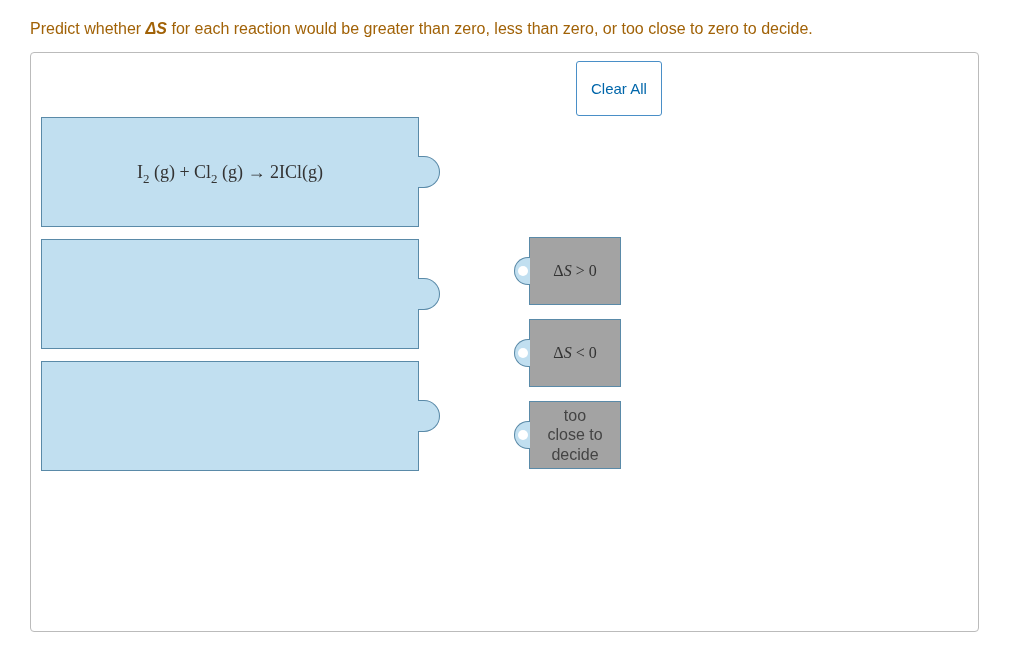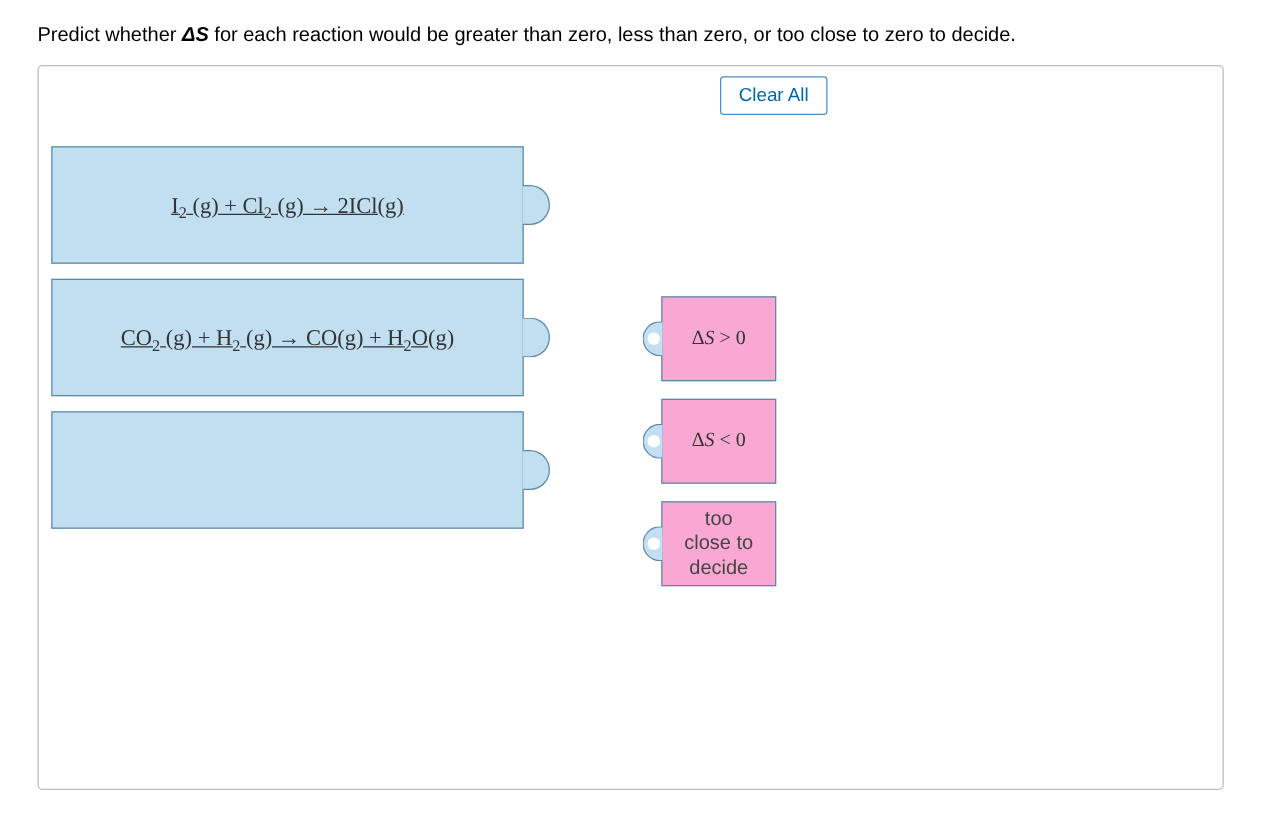--- a/index.html
+++ b/index.html
@@ -8,21 +8,21 @@
       padding: 0;
     }
     body {
       font-family: Arial, sans-serif;
       background: #ffffff;
       padding: 20px 30px;
       color: #333;
     }
     .prompt {
       font-size: 16px;
-      color: #000000;
+      color: #a16207;
       margin-bottom: 14px;
     }
     .prompt .delta-s {
       font-weight: bold;
       font-style: italic;
     }
     .work-area {
       border: 1px solid #bbb;
       border-radius: 4px;
       position: relative;
@@ -30,46 +30,45 @@
       min-height: 580px;
     }
     .clear-all-btn {
       position: absolute;
       top: 8px;
       left: 545px;
       background: #fff;
       border: 1px solid #4a8fc7;
       color: #0066aa;
       font-size: 15px;
-      padding: 6px 14px;
+      padding: 18px 14px;
       border-radius: 3px;
       cursor: pointer;
     }
     .columns {
       display: flex;
       gap: 110px;
       margin-top: 46px;
     }
     .reactions-col {
       display: flex;
       flex-direction: column;
       gap: 12px;
     }
     .reaction-card {
       width: 378px;
-      height: 94px;
+      height: 110px;
       background: #c1dff0;
       border: 1px solid #5a8aa8;
       display: flex;
       align-items: center;
       justify-content: center;
       position: relative;
       font-family: "Times New Roman", serif;
       font-size: 18px;
-      text-decoration: underline;
     }
     .reaction-card .tab {
       position: absolute;
       right: -22px;
       top: 50%;
       transform: translateY(-50%);
       width: 22px;
       height: 32px;
       background: #c1dff0;
       border: 1px solid #5a8aa8;
@@ -79,21 +78,21 @@
     }
     .answers-col {
       display: flex;
       flex-direction: column;
       gap: 14px;
       margin-top: 120px;
     }
     .answer-card {
       width: 92px;
       height: 68px;
-      background: #f9a8d4;
+      background: #a3a3a3;
       border: 1px solid #5a8aa8;
       display: flex;
       align-items: center;
       justify-content: center;
       position: relative;
       font-family: "Times New Roman", serif;
       font-size: 16px;
       text-align: center;
       line-height: 1.2;
     }
@@ -143,21 +142,20 @@
   <button class="clear-all-btn">Clear All</button>
 
   <div class="columns">
 
     <div class="reactions-col" id="reactions-col">
         <div class="reaction-card">
           <span>I<span class="sub">2</span> (g) + Cl<span class="sub">2</span> (g) → 2ICl(g)</span>
           <div class="tab"></div>
         </div>
         <div class="reaction-card">
-          <span>CO<span class="sub">2</span> (g) + H<span class="sub">2</span> (g) → CO(g) + H<span class="sub">2</span>O(g)</span>
           <div class="tab"></div>
         </div>
         <div class="reaction-card">
           <div class="tab"></div>
         </div>
       </div>
 
     <div class="answers-col" id="answers-col">
         <div class="answer-card">
           <div class="notch"></div>

